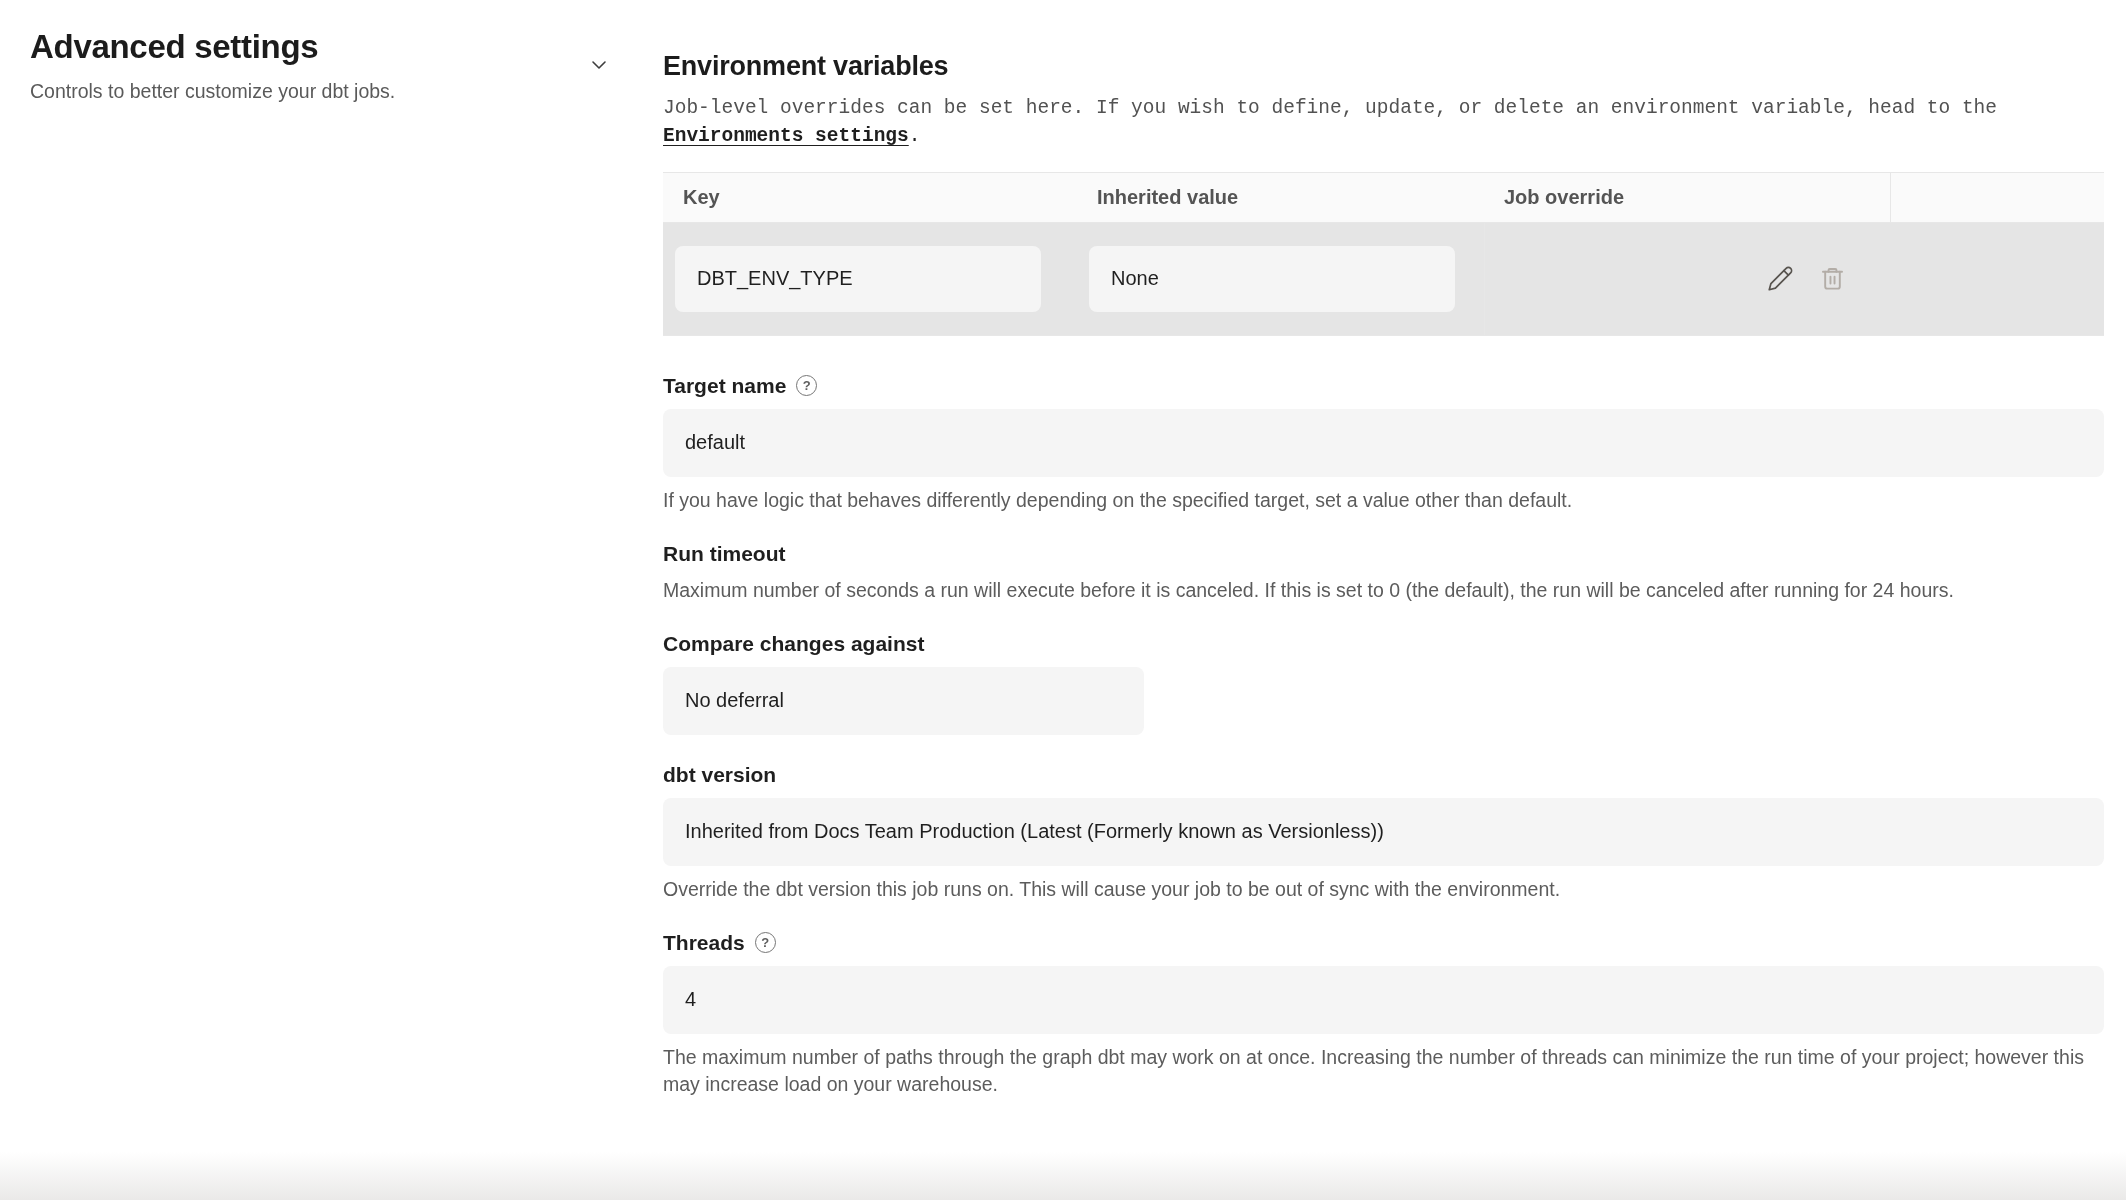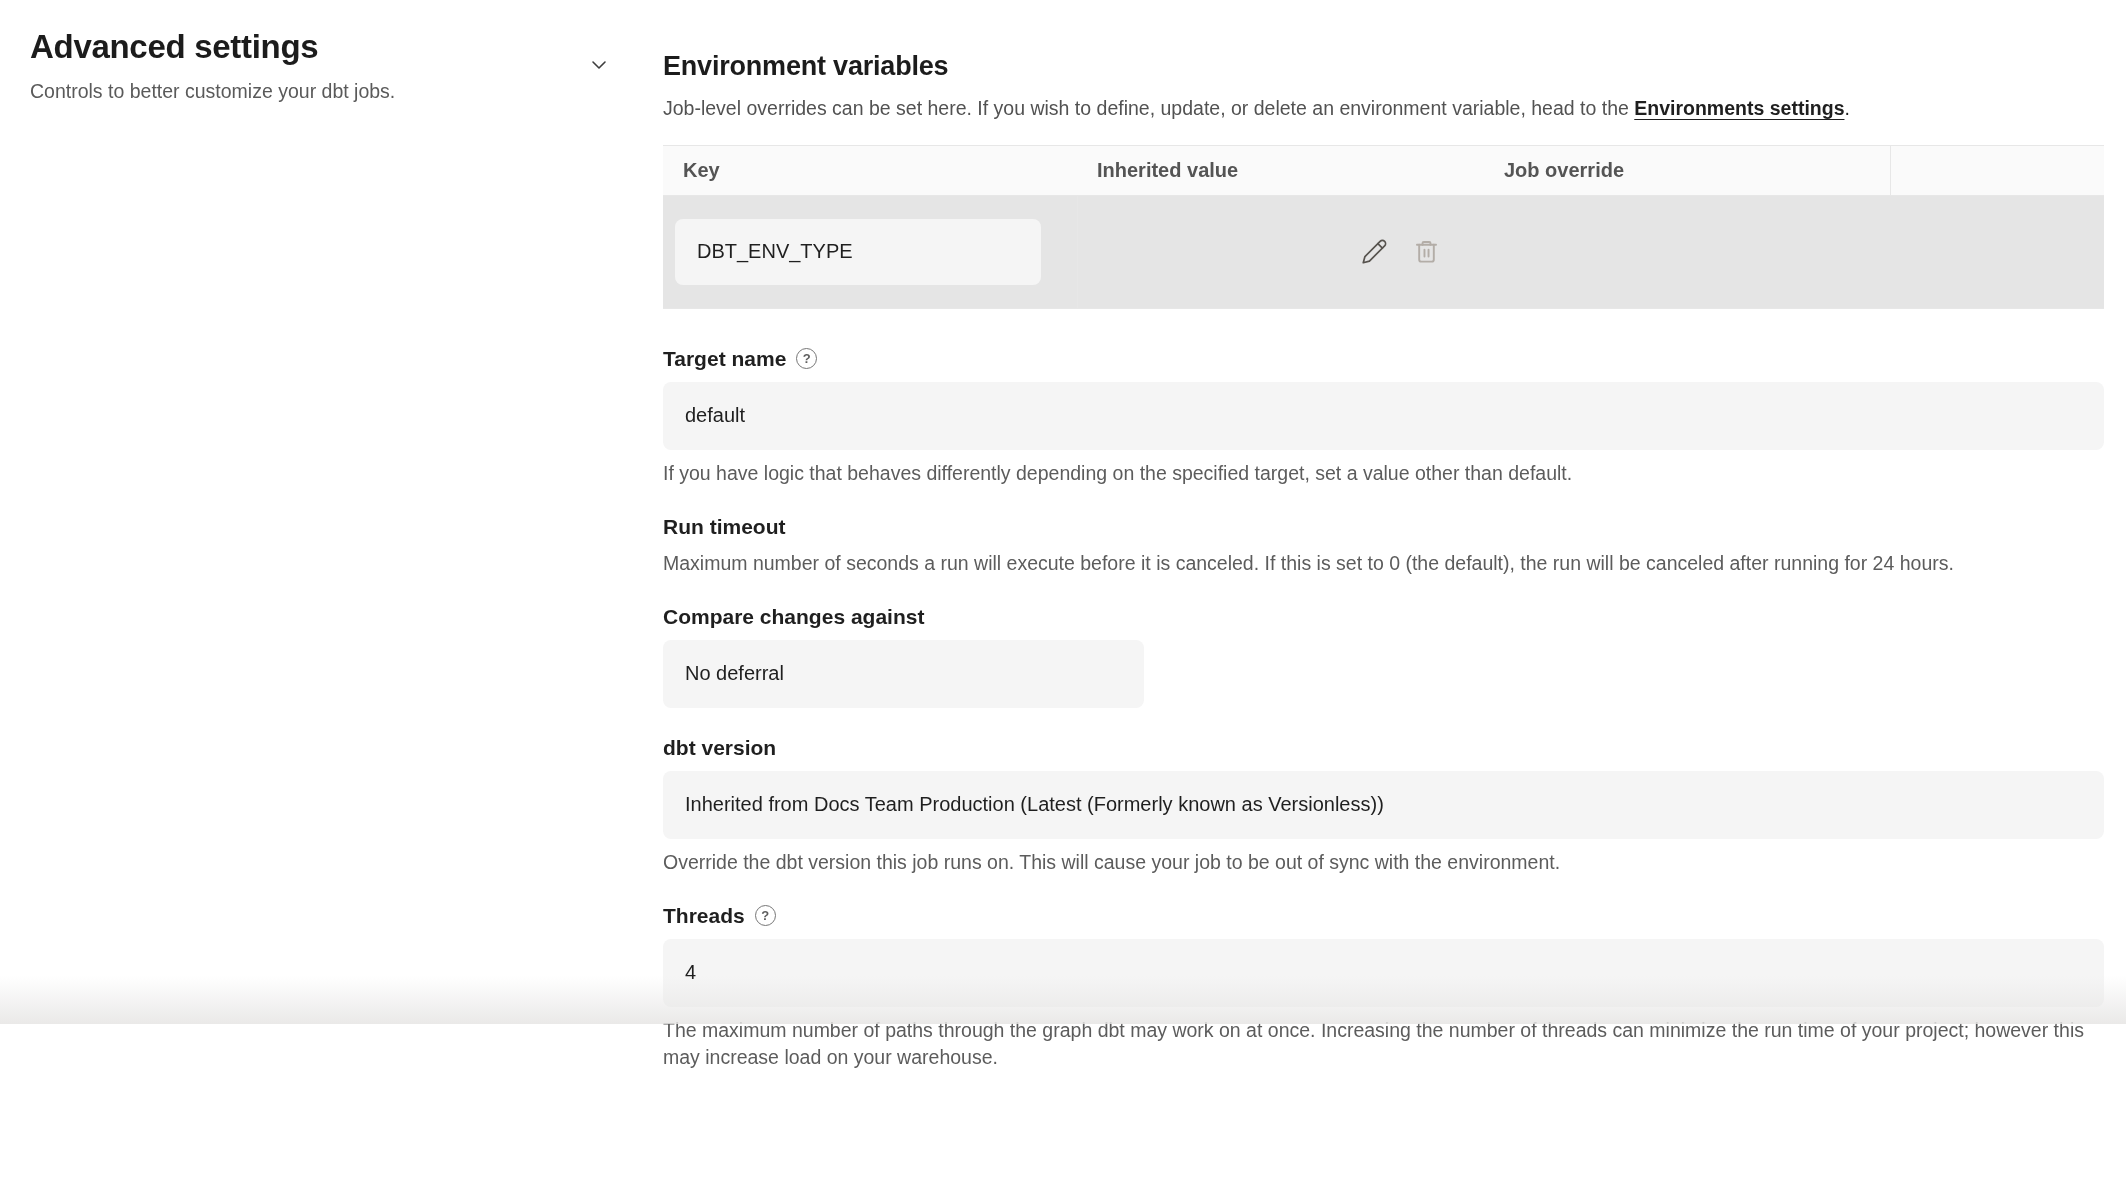--- a/index.html
+++ b/index.html
@@ -6,21 +6,21 @@
     margin: 0;
     padding: 0;
     background: #ffffff;
     width: 2126px;
     height: 1200px;
     overflow: hidden;
     font-family: "Liberation Sans", "DejaVu Sans", sans-serif;
     color: #1f1f1f;
     -webkit-font-smoothing: antialiased;
   }
-  .page { position: relative; width: 2126px; height: 1024px; }
+  .page { position: relative; width: 2126px; height: 1200px; }
 
   
   .left-panel {
     position: absolute;
     left: 0; top: 0;
     width: 663px;
     box-sizing: border-box;
     padding: 26px 0 0 30px;
   }
   .left-title {
@@ -62,20 +62,21 @@
     font-weight: 700;
     letter-spacing: -0.2px;
     color: #1c1c1c;
     line-height: 1.2;
   }
   .section-desc {
     margin: 13px 0 0 0;
     font-size: 19.5px;
     color: #525252;
     line-height: 1.4;
+    font-family: Liberation Mono, monospace;
   }
   .section-desc .env-link {
     color: #1f1f1f;
     font-weight: 700;
     text-decoration: underline;
     text-underline-offset: 4px;
     cursor: pointer;
   }
   .section-desc .desc-period { color: #1f1f1f; }
 
@@ -225,20 +226,23 @@
     <div class="env-table">
       <div class="env-thead">
         <div class="env-th">Key</div>
         <div class="env-th">Inherited value</div>
         <div class="env-th">Job override</div>
         <div class="env-th actions-col"></div>
       </div>
       <div class="env-row">
         <div class="env-cell">
           <div class="value-box">DBT_ENV_TYPE</div>
+        </div>
+        <div class="env-cell">
+          <div class="value-box">None</div>
         </div>
         <div class="env-cell actions-col">
           <button class="icon-btn">
             <span>
               <svg width="27" height="27" viewBox="0 0 24 24" fill="none" stroke="#57534e" stroke-width="1.5" stroke-linecap="round" stroke-linejoin="round">
                 <path d="M17 3a2.828 2.828 0 1 1 4 4L7.5 20.5 2 22l1.5-5.5L17 3z"></path>
                 <path d="M15 5l4 4"></path>
               </svg>
             </span>
           </button>

